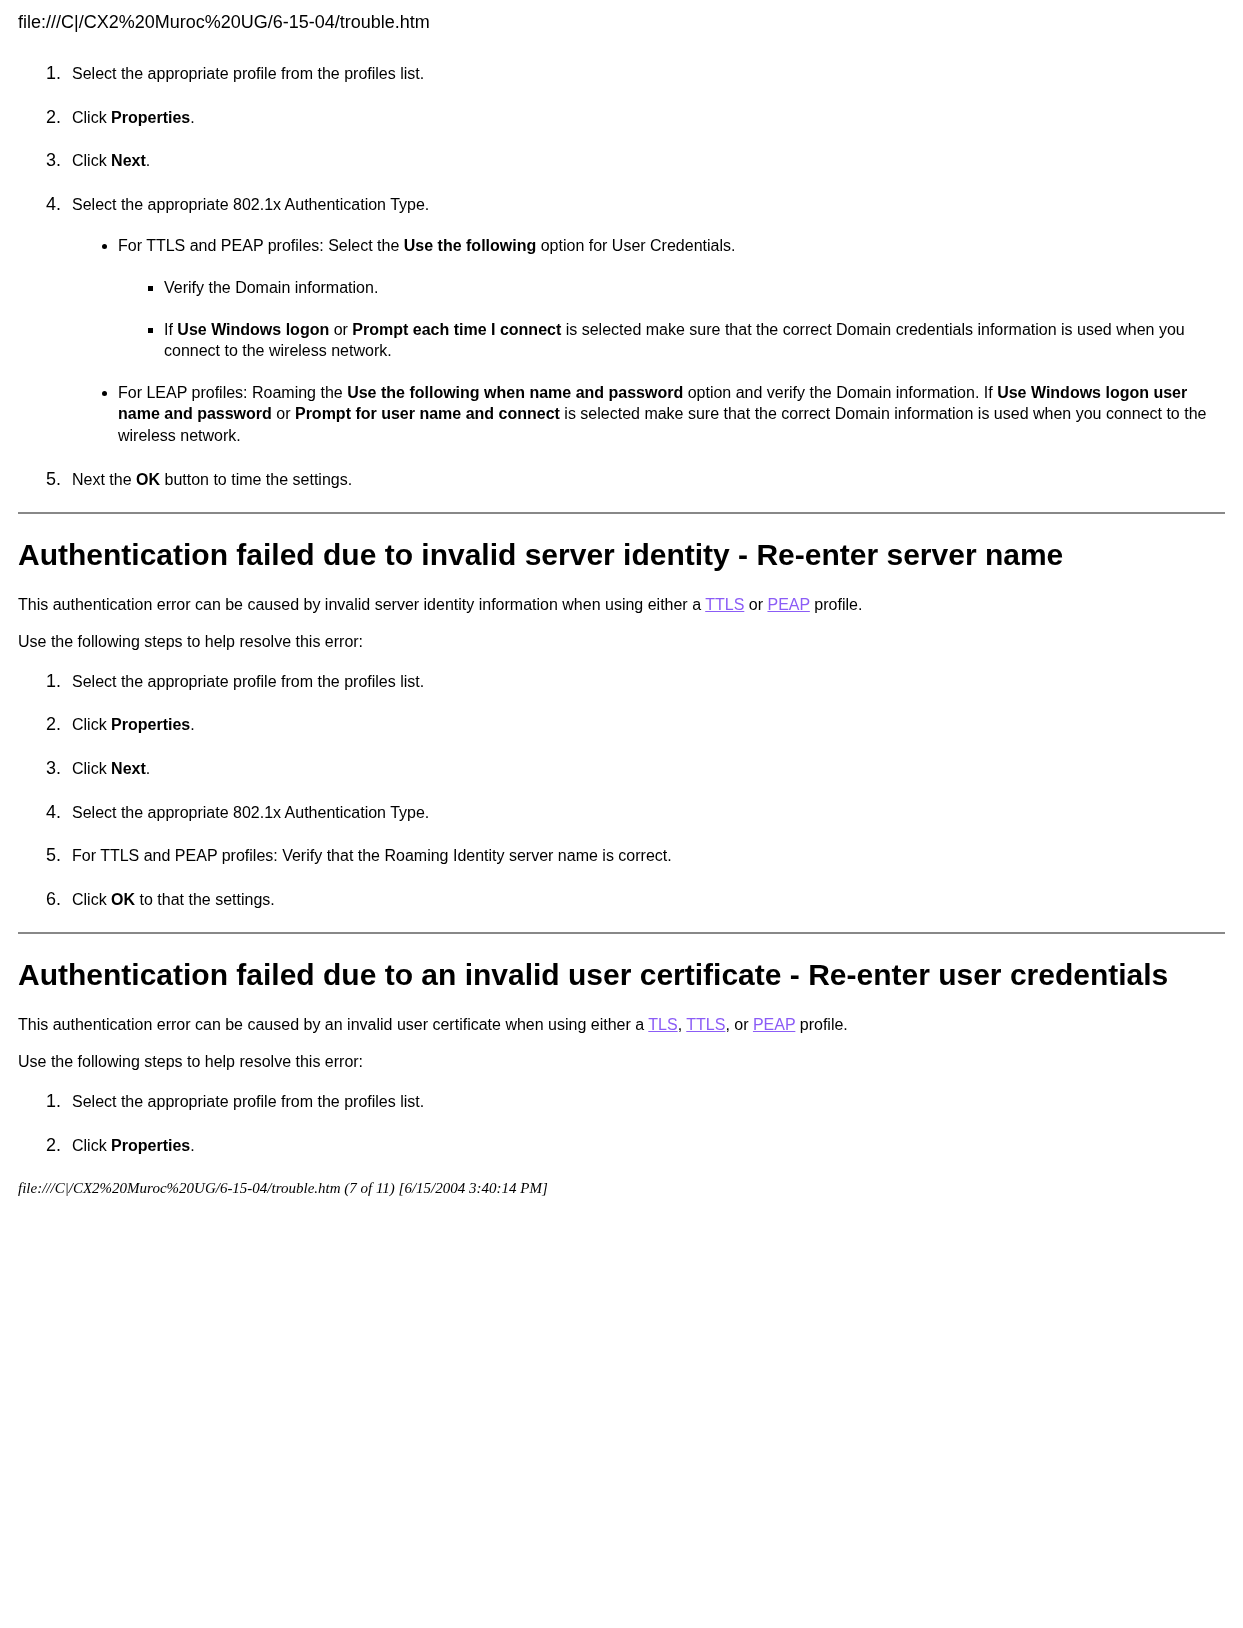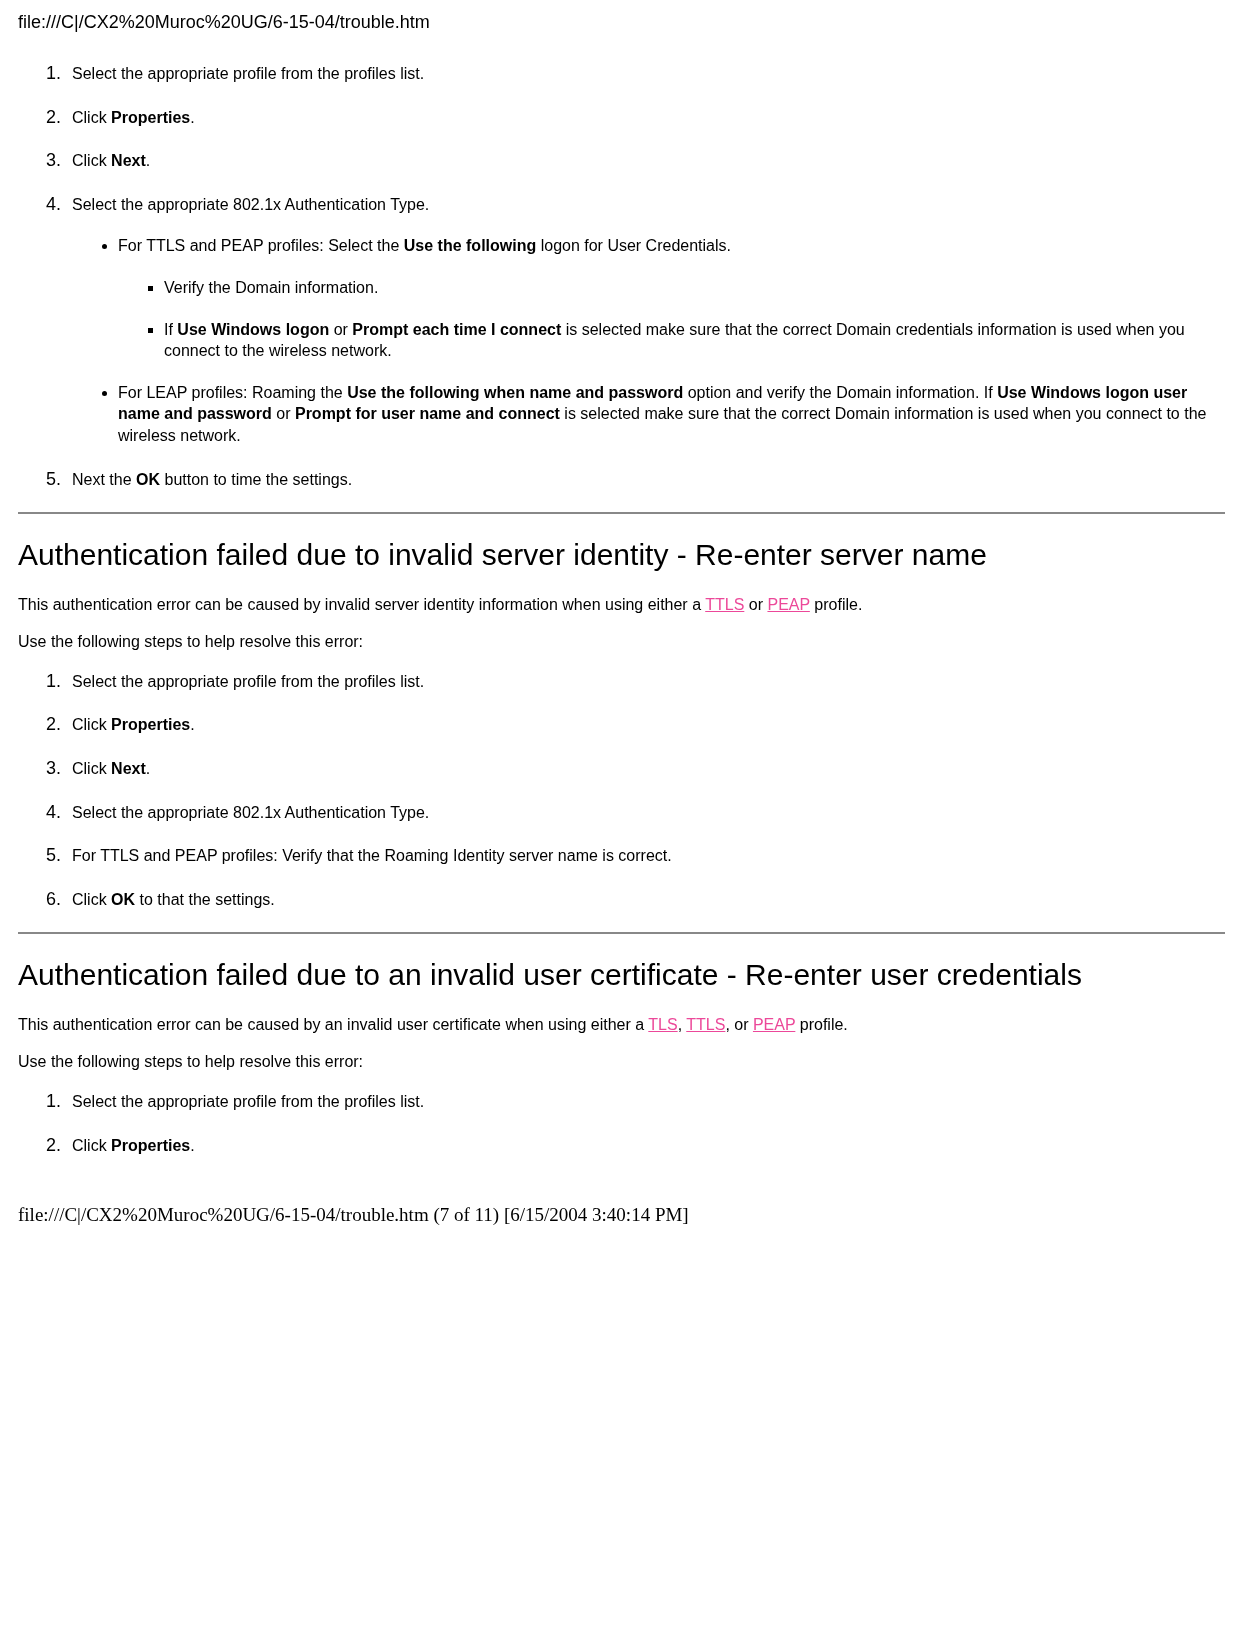--- a/index.html
+++ b/index.html
@@ -41,62 +41,63 @@
     list-style-type: square;
     padding-left: 46px;
     margin-top: 20px;
   }
   ul.square > li {
     margin-bottom: 20px;
     line-height: 1.35;
   }
   h2 {
     font-size: 30px;
-    font-weight: normal;
+    font-weight: bold;
     margin: 8px 0 20px 0;
     line-height: 1.25;
   }
   p {
     margin: 16px 0;
     line-height: 1.35;
   }
   hr {
     border: none;
     border-top: 2px solid #888;
     margin: 22px 0;
   }
   a {
-    color: #ec4899;
+    color: #8b5cf6;
     text-decoration: underline;
   }
   b { font-weight: bold; }
   .footer {
     font-family: "Times New Roman", Times, serif;
-    font-size: 19px;
-    margin-top: 48px;
+    font-size: 15px;
+    margin-top: 24px;
+    font-style: italic;
   }
 </style>
 </head>
 <body>
 
 <div class="header-path">file:///C|/CX2%20Muroc%20UG/6-15-04/trouble.htm</div>
 
 <ol>
   <li>Select the appropriate profile from the profiles list.</li>
   <li>
     <span>Click </span><b>Properties</b><span>.</span>
   </li>
   <li>
     <span>Click </span><b>Next</b><span>.</span>
   </li>
   <li>
     <span>Select the appropriate 802.1x Authentication Type.</span>
     <ul class="disc">
       <li>
-        <span>For TTLS and PEAP profiles: Select the </span><b>Use the following</b><span> logon for User Credentials.</span>
+        <span>For TTLS and PEAP profiles: Select the </span><b>Use the following</b><span> option for User Credentials.</span>
         <ul class="square">
           <li>Verify the Domain information.</li>
           <li>
             <span>If </span><b>Use Windows logon</b><span> or </span><b>Prompt each time I connect</b><span> is selected make sure that the correct Domain credentials information is used when you connect to the wireless network.</span>
           </li>
         </ul>
       </li>
       <li>
         <span>For LEAP profiles: Roaming the </span><b>Use the following when name and password</b><span> option and verify the Domain information. If </span><b>Use Windows logon user name and password</b><span> or </span><b>Prompt for user name and connect</b><span> is selected make sure that the correct Domain information is used when you connect to the wireless network.</span>
       </li>

